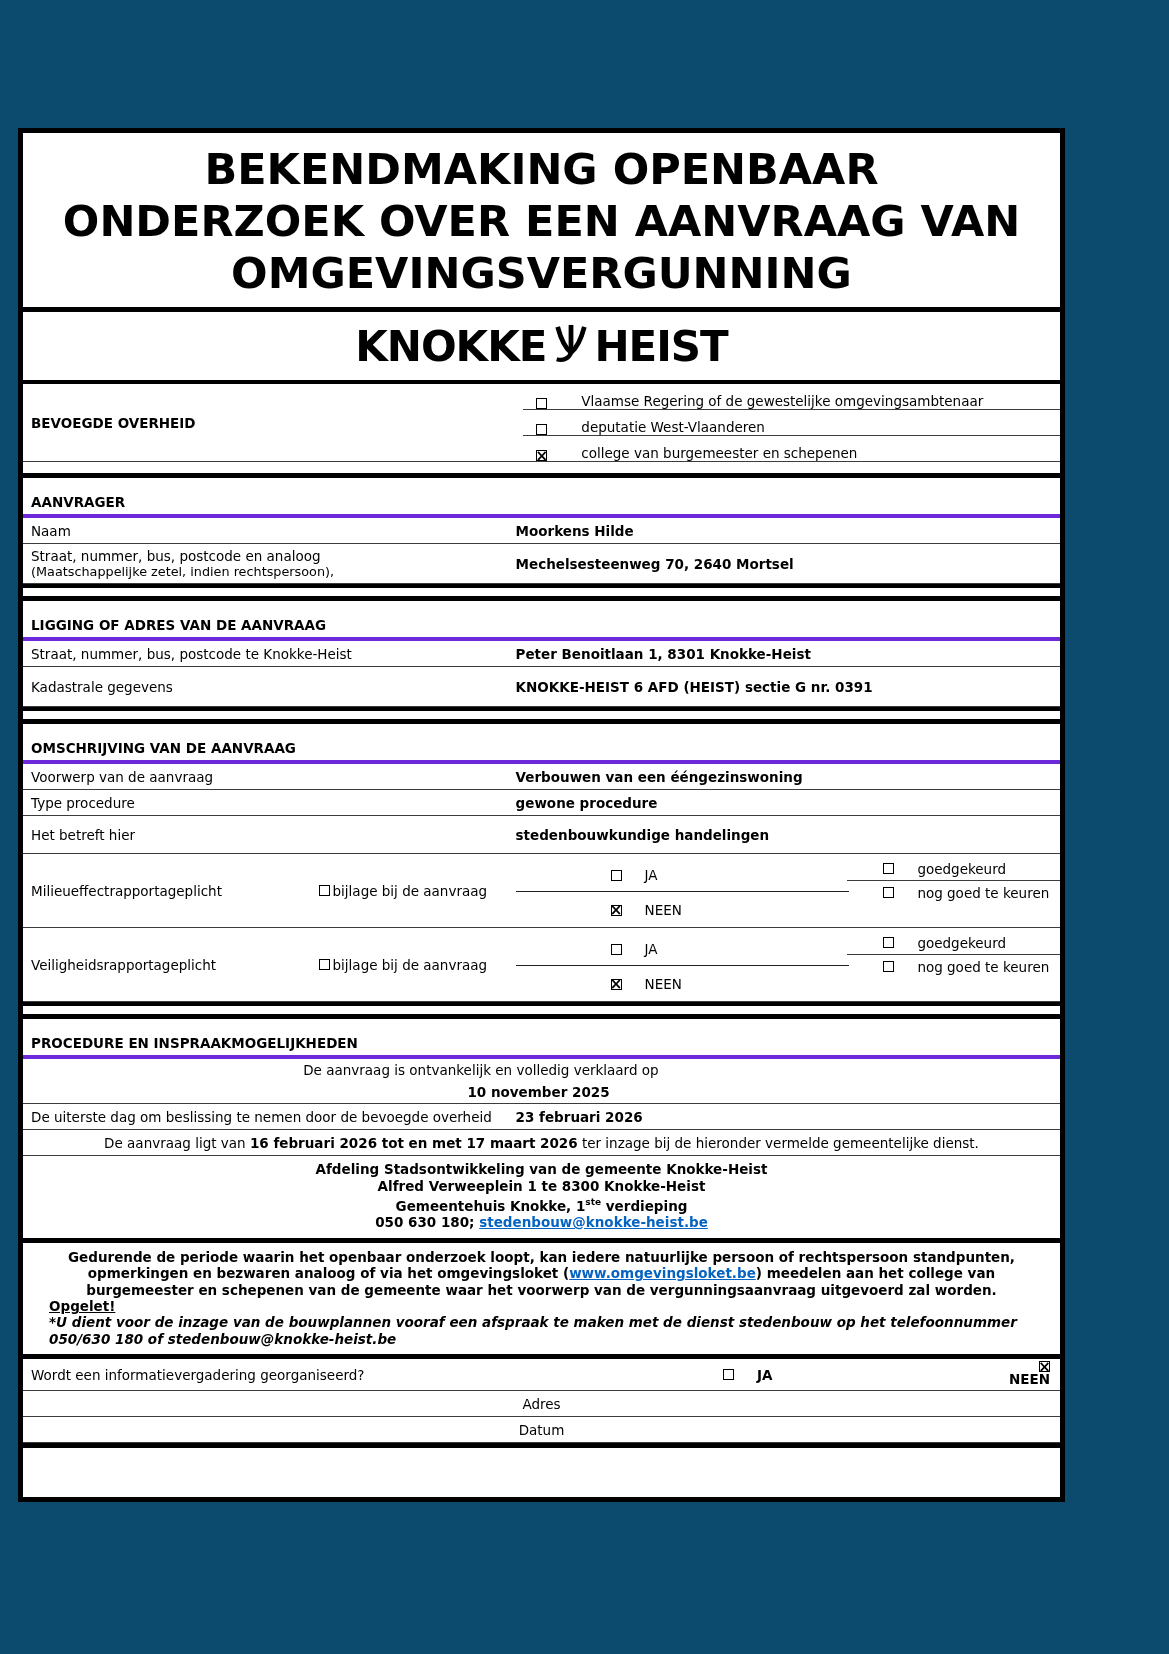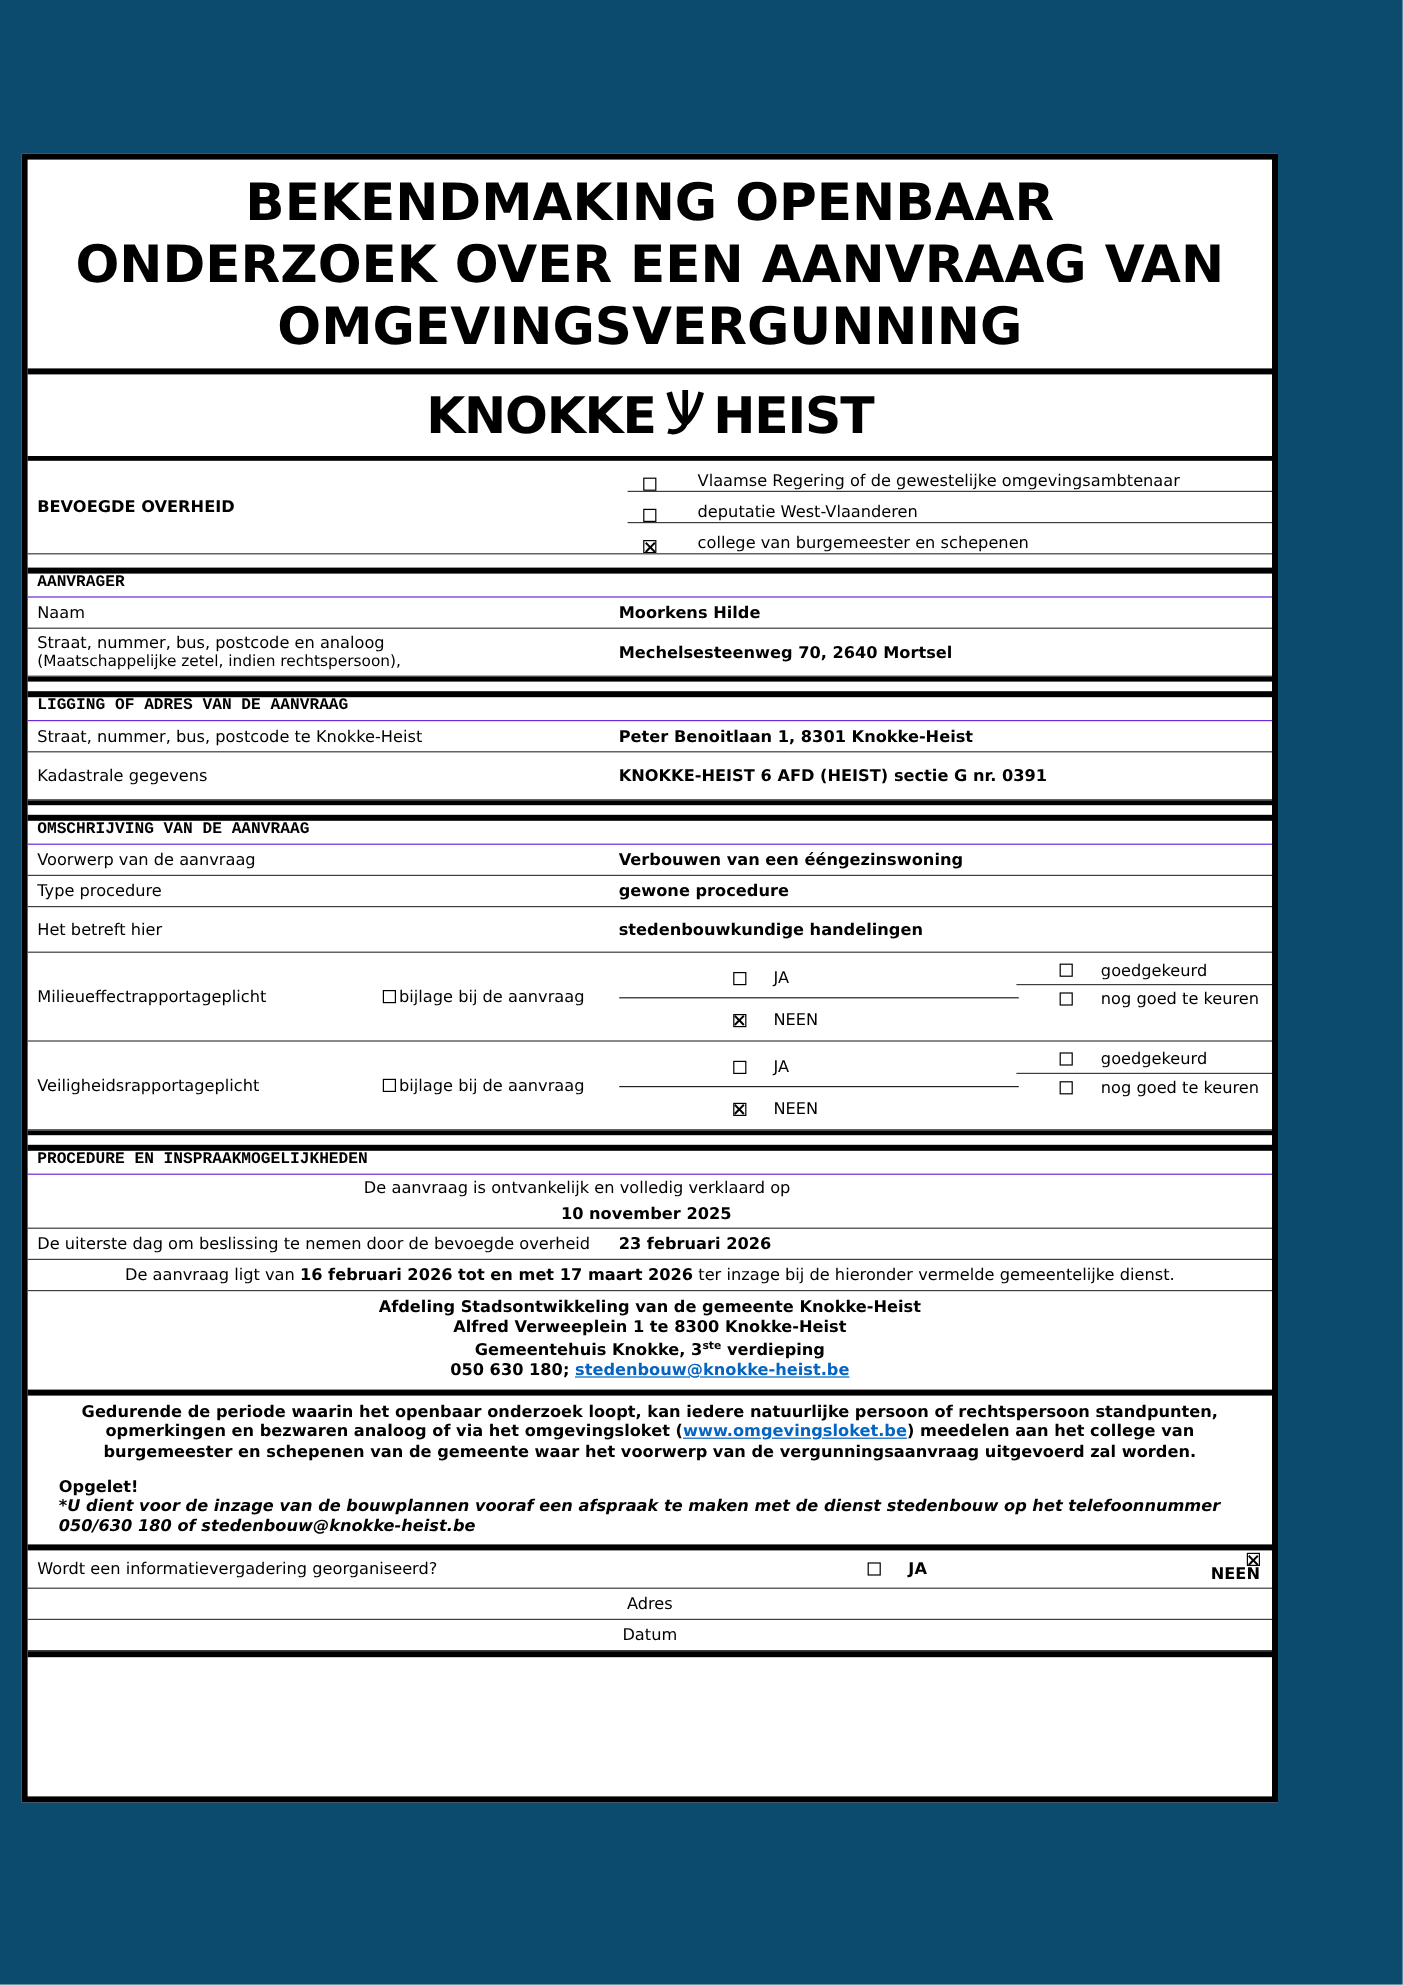--- a/index.html
+++ b/index.html
@@ -10,21 +10,21 @@
          border:5px solid #000; display:flex; flex-direction:column; background:#fff; }
 
   
   .title-block { border-bottom:5px solid #000; text-align:center; padding:10px 8px 8px; }
   .title-line { font-weight:bold; font-size:43px; line-height:52px; letter-spacing:0px; white-space:nowrap; }
   .logo-block { border-bottom:4px solid #000; height:72px; display:flex; align-items:center; justify-content:center; }
   .logo-text { font-weight:bold; font-size:42px; letter-spacing:-1px; display:flex; align-items:center; }
   .logo-icon { margin:6px 2px 0 4px; }
 
   
-  .sec-h { font-weight:bold; font-size:13.5px; padding:0 8px 4px; border-bottom:1px solid #6d28d9;font-family:Liberation Mono, monospace; }
+  .sec-h { font-weight:bold; font-size:13.5px; padding:16px 8px 4px; border-bottom:4px solid #6d28d9; }
   .row { display:flex; align-items:center; min-height:26px; border-bottom:1px solid #3c3c3c; font-size:13.5px; }
   .row:last-child { border-bottom:none; }
   .lbl { width:47.5%; padding:3px 10px 3px 8px; }
   .lbl .sub { font-size:12.8px; }
   .val { flex:1; font-weight:bold; padding:3px 6px 3px 0; }
   .tall { min-height:40px; }
 
   
   .spacer { height:17px; border-top:4px solid #000; border-bottom:5px solid #000; flex:none; }
   .spacer.thin-top { border-top:1px solid #3c3c3c; }
@@ -55,21 +55,21 @@
   .leader { position:absolute; left:47.5%; width:32.2%; top:50%; border-top:1.4px solid #222; }
 
   
   .center-row { justify-content:center; text-align:center; padding:4px 10px; display:flex; }
   .dienst { text-align:center; font-weight:bold; font-size:13.5px; line-height:16.5px; padding:5px 8px 7px; }
   a.link { color:var(--link,#0563C1); text-decoration:underline; font-weight:bold; cursor:pointer; }
 
   
   .inspraak { border-top:5px solid #000; border-bottom:5px solid #000; padding:6px 26px 6px; font-size:13.5px; }
   .inspraak .para { font-weight:bold; text-align:center; line-height:16.5px; }
-  .opgelet { font-weight:bold; margin-top:13px; }
+  .opgelet { font-weight:bold; text-decoration:underline; margin-top:0; }
   .note { font-weight:bold; font-style:italic; line-height:17px; }
 
   
   .info-row { display:flex; min-height:32px; border-bottom:1px solid #3c3c3c; font-size:13.5px; }
   .info-q { display:flex; align-items:center; padding-left:8px; flex:1; }
   .info-ja { position:absolute; left:67.5%; display:flex; align-items:center; gap:23px; height:100%; font-weight:bold; }
   .info-neen { margin-left:auto; display:flex; flex-direction:column; align-items:flex-end;
                padding:2px 10px 0 0; font-weight:bold; line-height:15px; }
   .center-label { justify-content:center; font-size:13.5px; }
   .empty-end { border-top:5px solid #000; flex:1; }
@@ -235,21 +235,21 @@
     </div>
     <div class="row center-row">
       <span>
         <span>De aanvraag ligt van </span><b>16 februari 2026 tot en met 17 maart 2026</b><span> ter inzage bij de hieronder vermelde gemeentelijke dienst.</span>
       </span>
     </div>
     <div class="dienst">
       <div>Afdeling Stadsontwikkeling van de gemeente Knokke-Heist</div>
       <div>Alfred Verweeplein 1 te 8300 Knokke-Heist</div>
       <div>
-        <span>Gemeentehuis Knokke, 3</span><sup style="font-size:9px;">ste</sup><span> verdieping</span>
+        <span>Gemeentehuis Knokke, 1</span><sup style="font-size:9px;">ste</sup><span> verdieping</span>
       </div>
       <div>
         <span>050 630 180; </span><a class="link">stedenbouw@knokke-heist.be</a>
       </div>
     </div>
 
     <div class="inspraak">
       <div class="para">
         <span>Gedurende de periode waarin het openbaar onderzoek loopt, kan iedere natuurlijke persoon of rechtspersoon standpunten, opmerkingen en bezwaren analoog of via het omgevingsloket (</span><a class="link">www.omgevingsloket.be</a><span>) meedelen aan het college van burgemeester en schepenen van de gemeente waar het voorwerp van de vergunningsaanvraag uitgevoerd zal worden.</span>
       </div>

